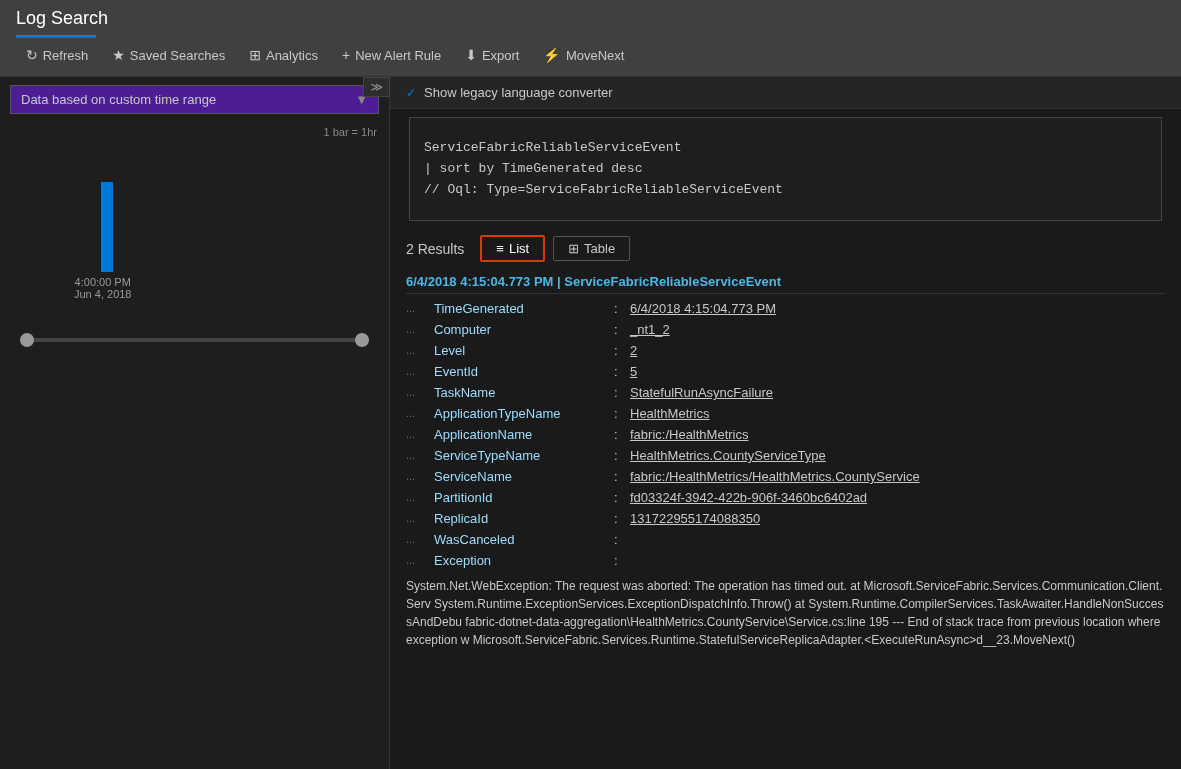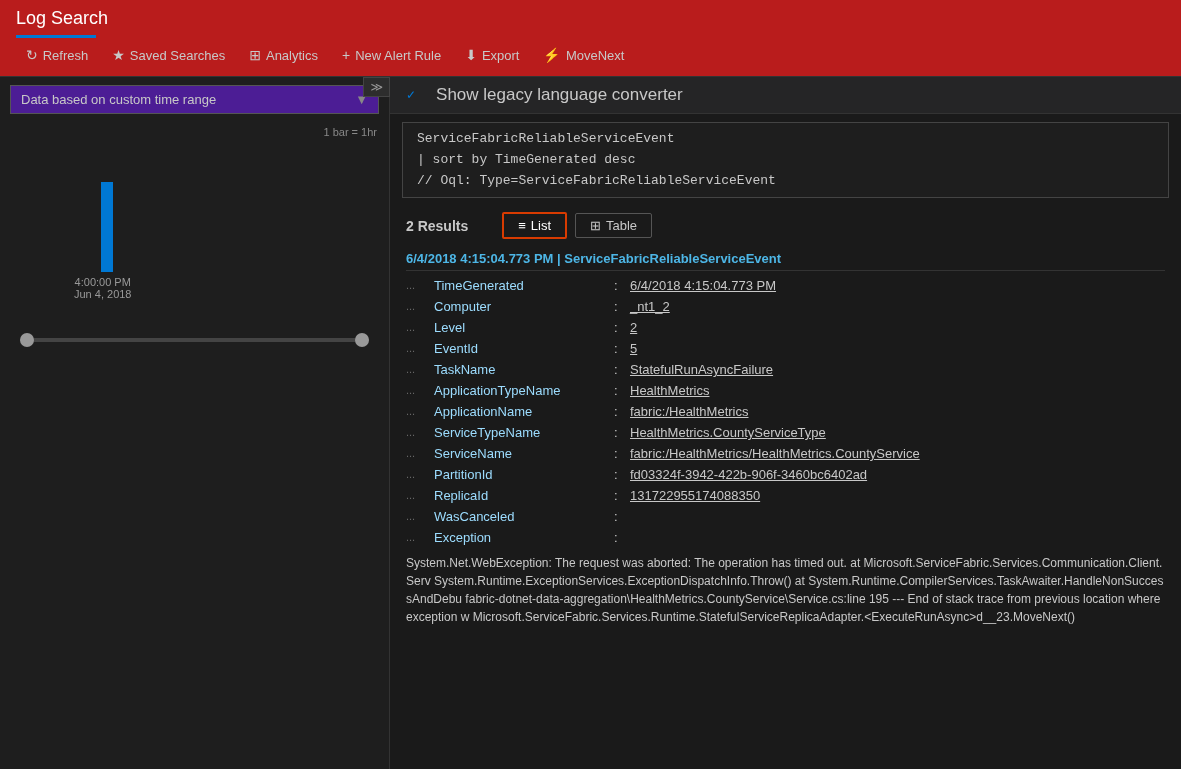--- a/index.html
+++ b/index.html
@@ -8,21 +8,21 @@
       color: #d4d4d4;
       font-family: 'Segoe UI', Arial, sans-serif;
       font-size: 13px;
       width: 1181px;
       height: 769px;
       overflow: hidden;
     }
 
     
     .header {
-      background: #b91c1c;
+      background: #404040;
       padding: 8px 32px 4px 16px;
       border-bottom: 1px solid #333;
     }
     .app-title {
       color: #fff;
       font-size: 18px;
       font-weight: 400;
       margin-bottom: 6px;
     }
     .app-title-underline {
@@ -159,49 +159,48 @@
       align-items: center;
       gap: 8px;
       border-bottom: 1px solid #333;
     }
     .legacy-bar .chevron-icon {
       color: #0078d4;
       font-size: 12px;
     }
     .legacy-bar-text {
       color: #c8c8c8;
-      font-size: 17px;
-      margin-left: 12px;
+      font-size: 13px;
     }
 
     
     .query-box {
       background: #1e1e1e;
       border: 1px solid #444;
-      margin: 8px 12px;
-      padding: 6px 14px;
+      margin: 8px 19px;
+      padding: 20px 14px;
       font-size: 13px;
       color: #c8c8c8;
       line-height: 1.6;
       font-family: 'Courier New', monospace;
       white-space: pre;
     }
 
     
     .results-bar {
       display: flex;
       align-items: center;
       padding: 6px 16px;
       gap: 8px;
     }
     .results-count {
       color: #c8c8c8;
       font-size: 14px;
-      font-weight: 700;
-      margin-right: 26px;
+      font-weight: 400;
+      margin-right: 8px;
     }
     .tab-btn {
       display: flex;
       align-items: center;
       gap: 5px;
       padding: 4px 14px;
       border: 1px solid #555;
       background: transparent;
       color: #c8c8c8;
       cursor: pointer;

